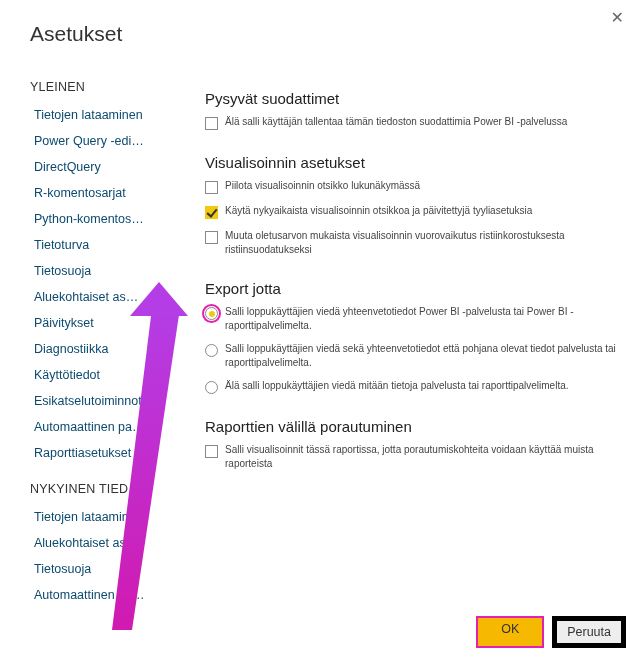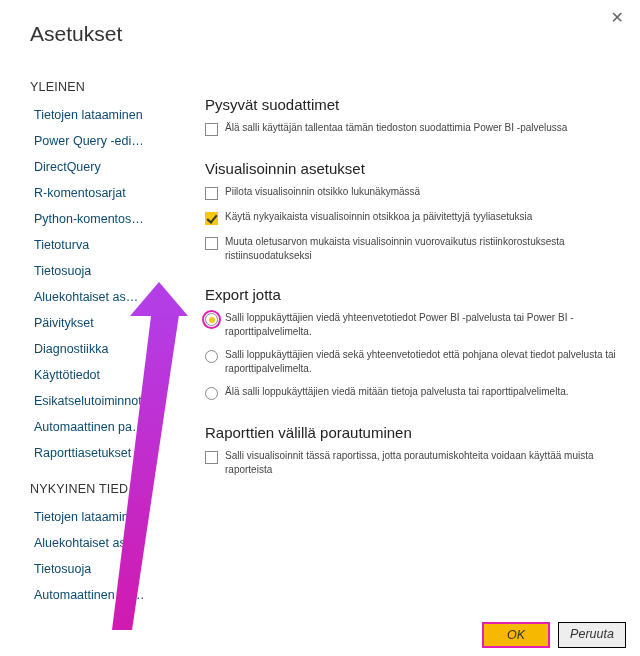--- a/index.html
+++ b/index.html
@@ -75,21 +75,21 @@
     padding: 4px 14px 0 18px;
     overflow-y: auto;
   }
   .section-title {
     font-size: 15px;
     color: #222;
     margin-top: 24px;
     margin-bottom: 8px;
     font-weight: 400;
   }
-  .section-title:first-child { margin-top: 22px; }
+  .section-title:first-child { margin-top: 16px; }
   .chk-row {
     display: flex;
     align-items: flex-start;
     margin: 6px 0 10px 0;
     line-height: 1.35;
     font-size: 10px;
     color: #444;
   }
   .chk, .radio {
     width: 13px; height: 13px;
@@ -128,28 +128,27 @@
     outline: 2px solid #e320b1;
     outline-offset: 1px;
   }
   .chk-label { flex: 1; }
   .footer {
     position: absolute;
     bottom: 8px;
     right: 14px;
     display: flex;
     gap: 8px;
-    font-style: italic;
   }
   .btn {
     min-width: 68px;
     padding: 4px 10px;
     font-size: 12.5px;
     text-align: center;
-    border: 1px solid #000000;
+    border: 5px solid #000000;
     background: #eee;
     cursor: pointer;
   }
   .btn.primary {
     background: #f6b800;
     border: 2px solid #e320b1;
   }
   .arrow-svg {
     position: absolute;
     left: 60px;

